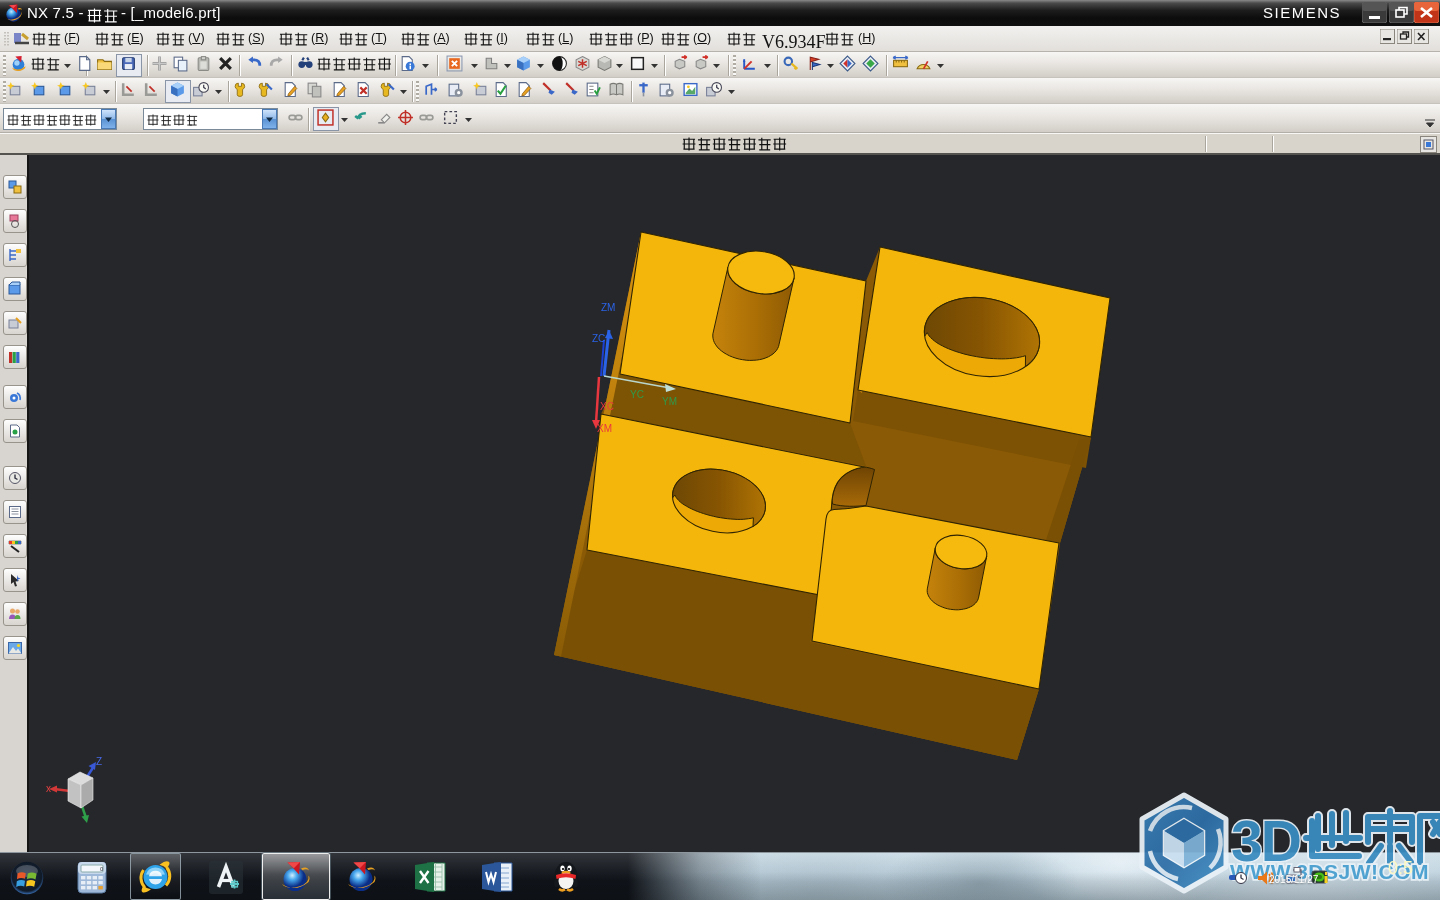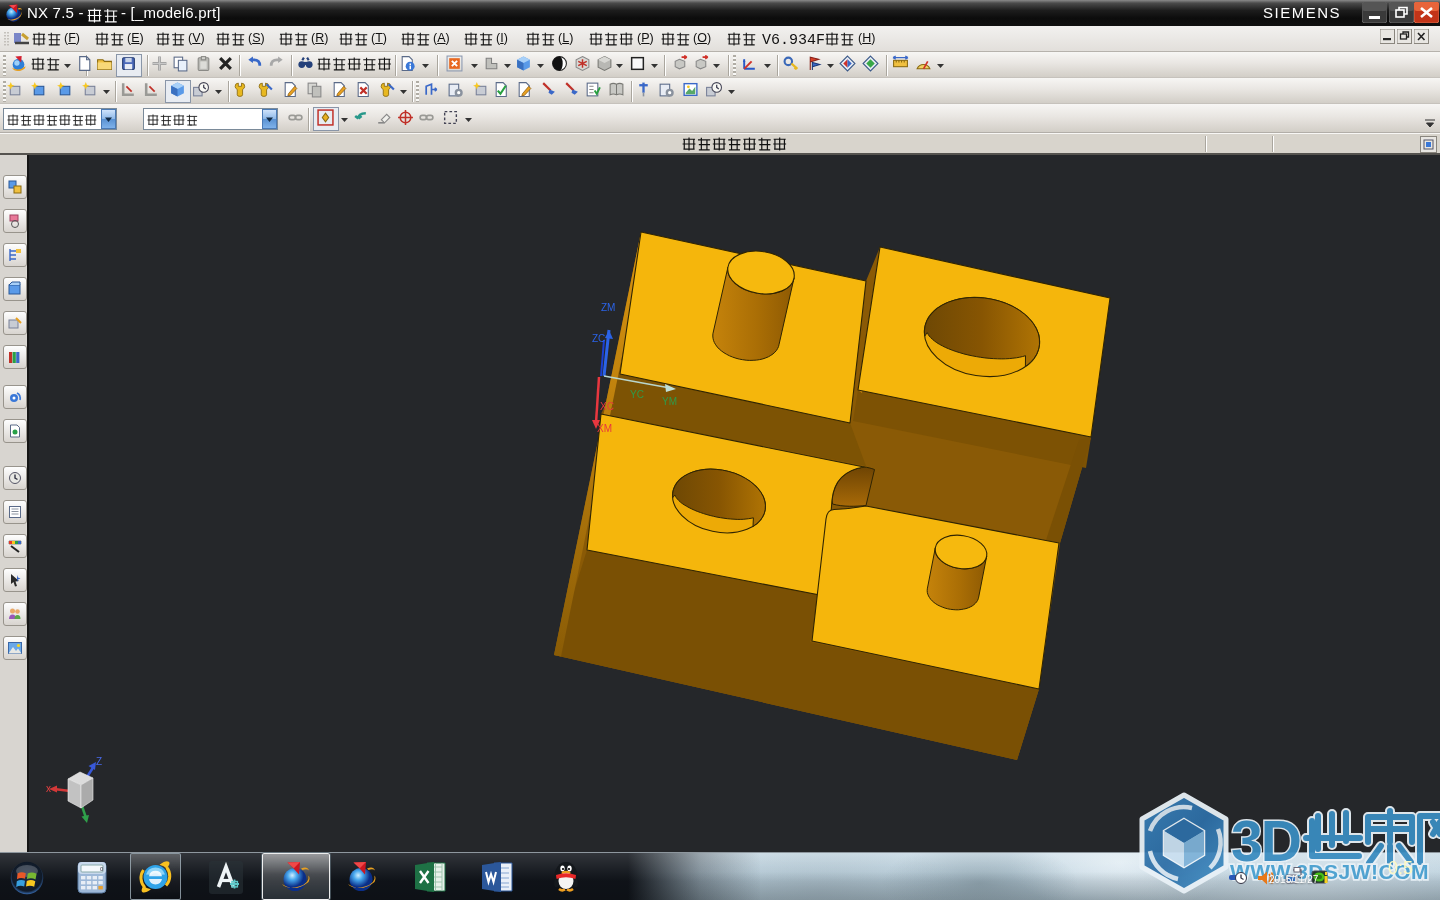--- a/index.html
+++ b/index.html
@@ -119,21 +119,21 @@
 <span class="abs" style="left:637px;top:31px;font-size:12.5px;color:#111;z-index:6">(<u>P</u>)</span>
 <svg class="abs" style="left:661px;top:31px;z-index:6;" width="32.24" height="18.2" viewBox="0 0 32.24 18.2" xmlns="http://www.w3.org/2000/svg">
     <path d="M0.98 3.24 H13.02 M0.56 8 H13.44 M1.4 13.04 H12.6 M7 1.56 V14.44 M2.24 3.24 V13.04 M11.76 3.24 V13.04" stroke="#111" stroke-width="1.092" fill="none"></path>
     <path d="M15.96 3.8 H28.28 M19.32 1.84 V13.88 M16.8 8.7 H28 M24.92 3.8 V13.88 M19.32 13.88 L27.72 13.88 M16.8 13.88 H22.12" stroke="#111" stroke-width="1.092" fill="none"></path>
   </svg>
 <span class="abs" style="left:693px;top:31px;font-size:12.5px;color:#111;z-index:6">(<u>O</u>)</span>
 <svg class="abs" style="left:727px;top:31px;z-index:6;" width="32.24" height="18.2" viewBox="0 0 32.24 18.2" xmlns="http://www.w3.org/2000/svg">
     <path d="M0.98 3.24 H13.02 M0.56 8 H13.44 M1.4 13.04 H12.6 M7 1.56 V14.44 M2.24 3.24 V13.04 M11.76 3.24 V13.04" stroke="#111" stroke-width="1.092" fill="none"></path>
     <path d="M15.96 3.8 H28.28 M19.32 1.84 V13.88 M16.8 8.7 H28 M24.92 3.8 V13.88 M19.32 13.88 L27.72 13.88 M16.8 13.88 H22.12" stroke="#111" stroke-width="1.092" fill="none"></path>
   </svg>
-<span class="abs" style="left:762px;top:32px;font-size:15px;color:#111;z-index:6;font-family:Liberation Mono, monospace">V6.934F</span>
+<span class="abs" style="left:762px;top:32px;font-size:18px;color:#111;z-index:6;font-family:Liberation Serif, serif">V6.934F</span>
 <svg class="abs" style="left:825px;top:31px;z-index:6;" width="32.24" height="18.2" viewBox="0 0 32.24 18.2" xmlns="http://www.w3.org/2000/svg">
     <path d="M0.98 3.24 H13.02 M0.56 8 H13.44 M1.4 13.04 H12.6 M7 1.56 V14.44 M2.24 3.24 V13.04 M11.76 3.24 V13.04" stroke="#111" stroke-width="1.092" fill="none"></path>
     <path d="M15.96 3.8 H28.28 M19.32 1.84 V13.88 M16.8 8.7 H28 M24.92 3.8 V13.88 M19.32 13.88 L27.72 13.88 M16.8 13.88 H22.12" stroke="#111" stroke-width="1.092" fill="none"></path>
   </svg>
 <span class="abs" style="left:858px;top:31px;font-size:12.5px;color:#111;z-index:6">(<u>H</u>)</span>
 <svg class="abs" style="left:1380px;top:29px;z-index:6;" width="15" height="15" viewBox="0 0 15 15" xmlns="http://www.w3.org/2000/svg">
     <rect x="0" y="0" width="14.5" height="14.5" fill="#e8e6e2" stroke="#8a867e" stroke-width="1"></rect>
     <rect x="3" y="9" width="8" height="2.2" fill="#222"></rect>
   </svg>
 <svg class="abs" style="left:1397px;top:29px;z-index:6;" width="15" height="15" viewBox="0 0 15 15" xmlns="http://www.w3.org/2000/svg">

